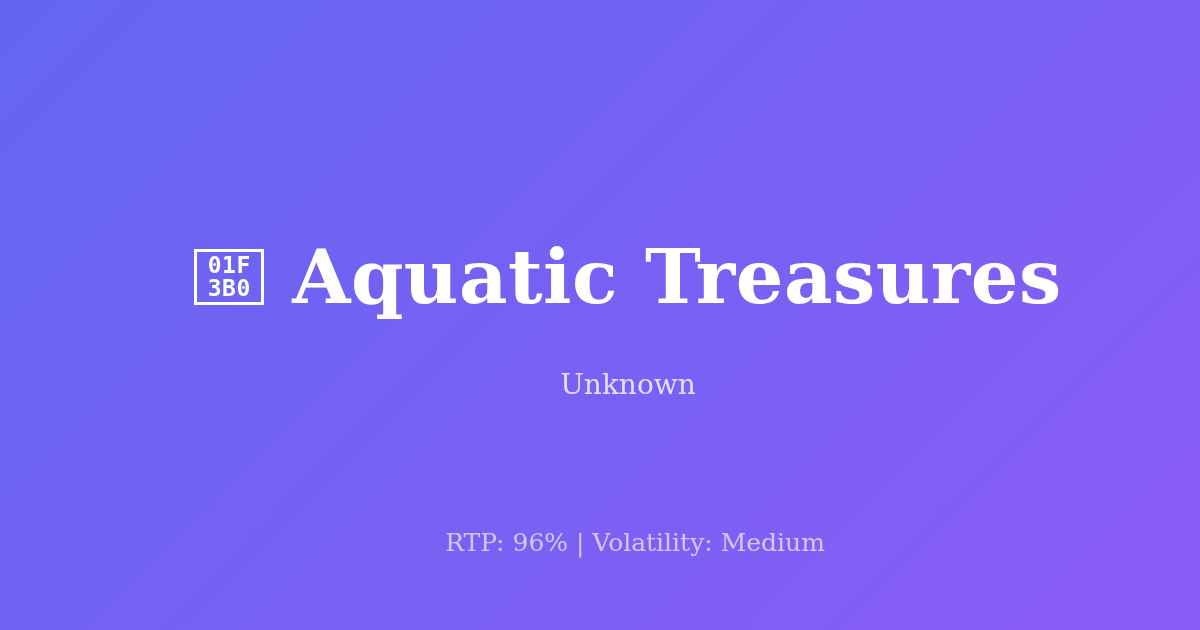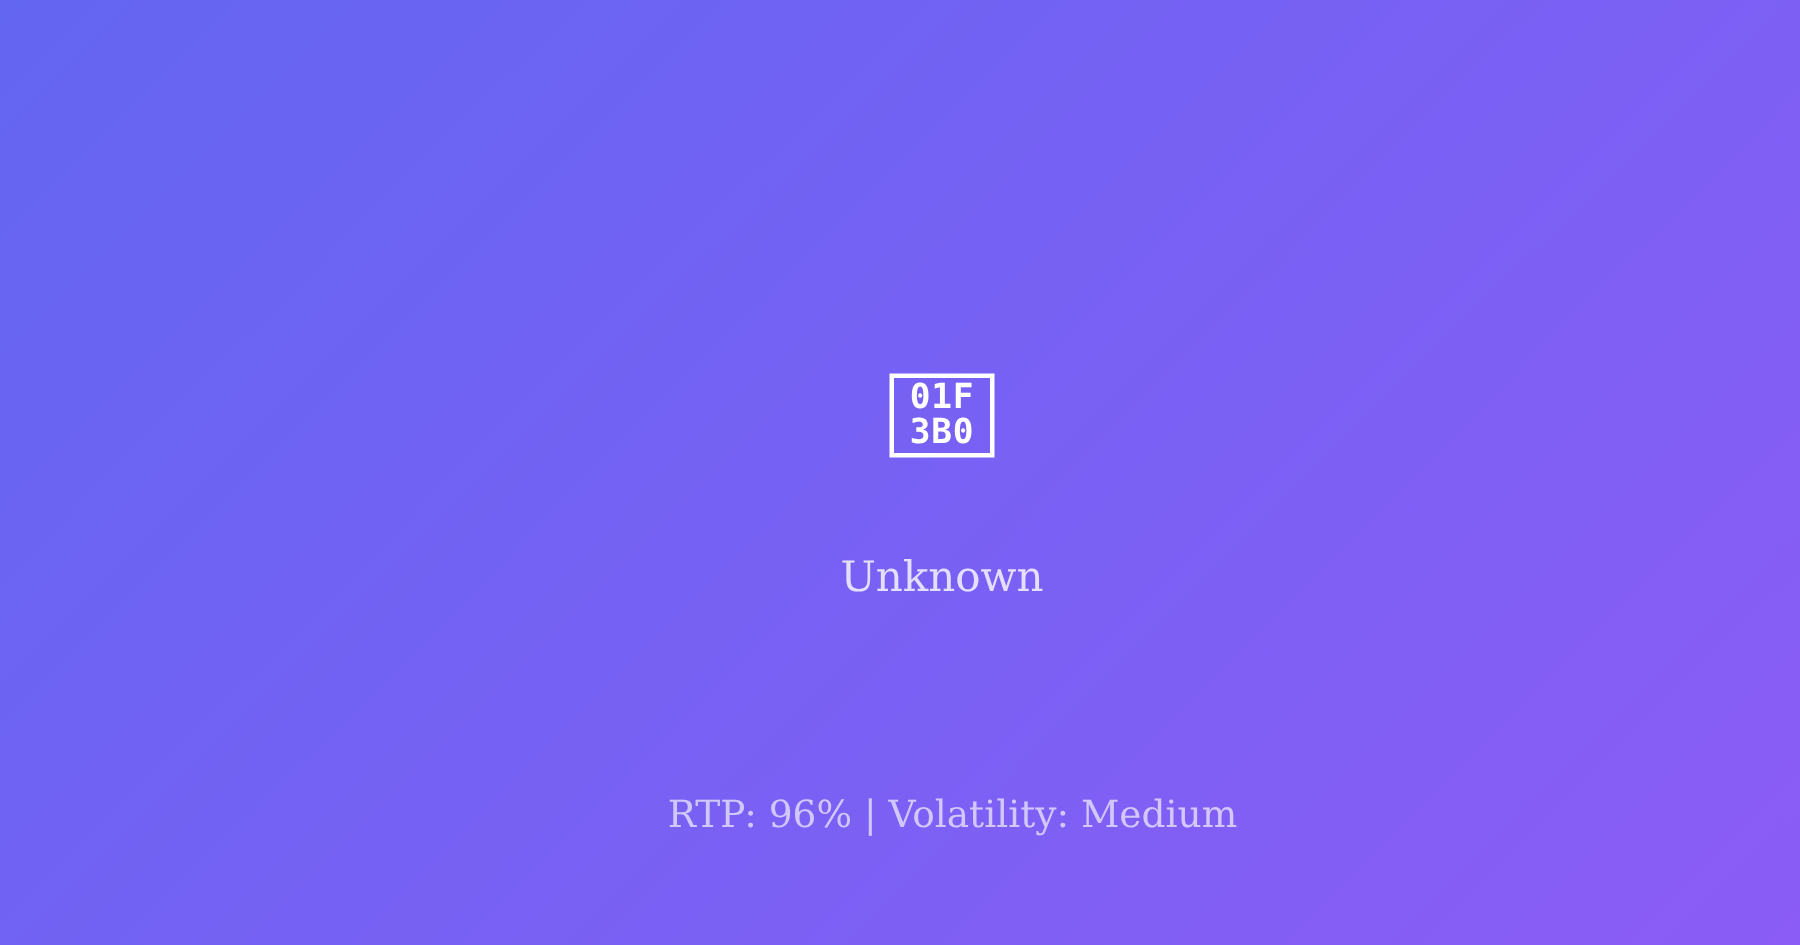--- a/index.html
+++ b/index.html
@@ -108,20 +108,21 @@
 
 <div class="card">
 
   <div class="title-row">
 
     <div class="tofu">
       <span>01F</span>
       <span>3B0</span>
     </div>
 
+    <h1 class="game-title">Aquatic Treasures</h1>
 
   </div>
 
   <div class="provider">Unknown</div>
 
   <div class="stats">RTP: 96% | Volatility: Medium</div>
 
 </div>
 
 </body></html>

